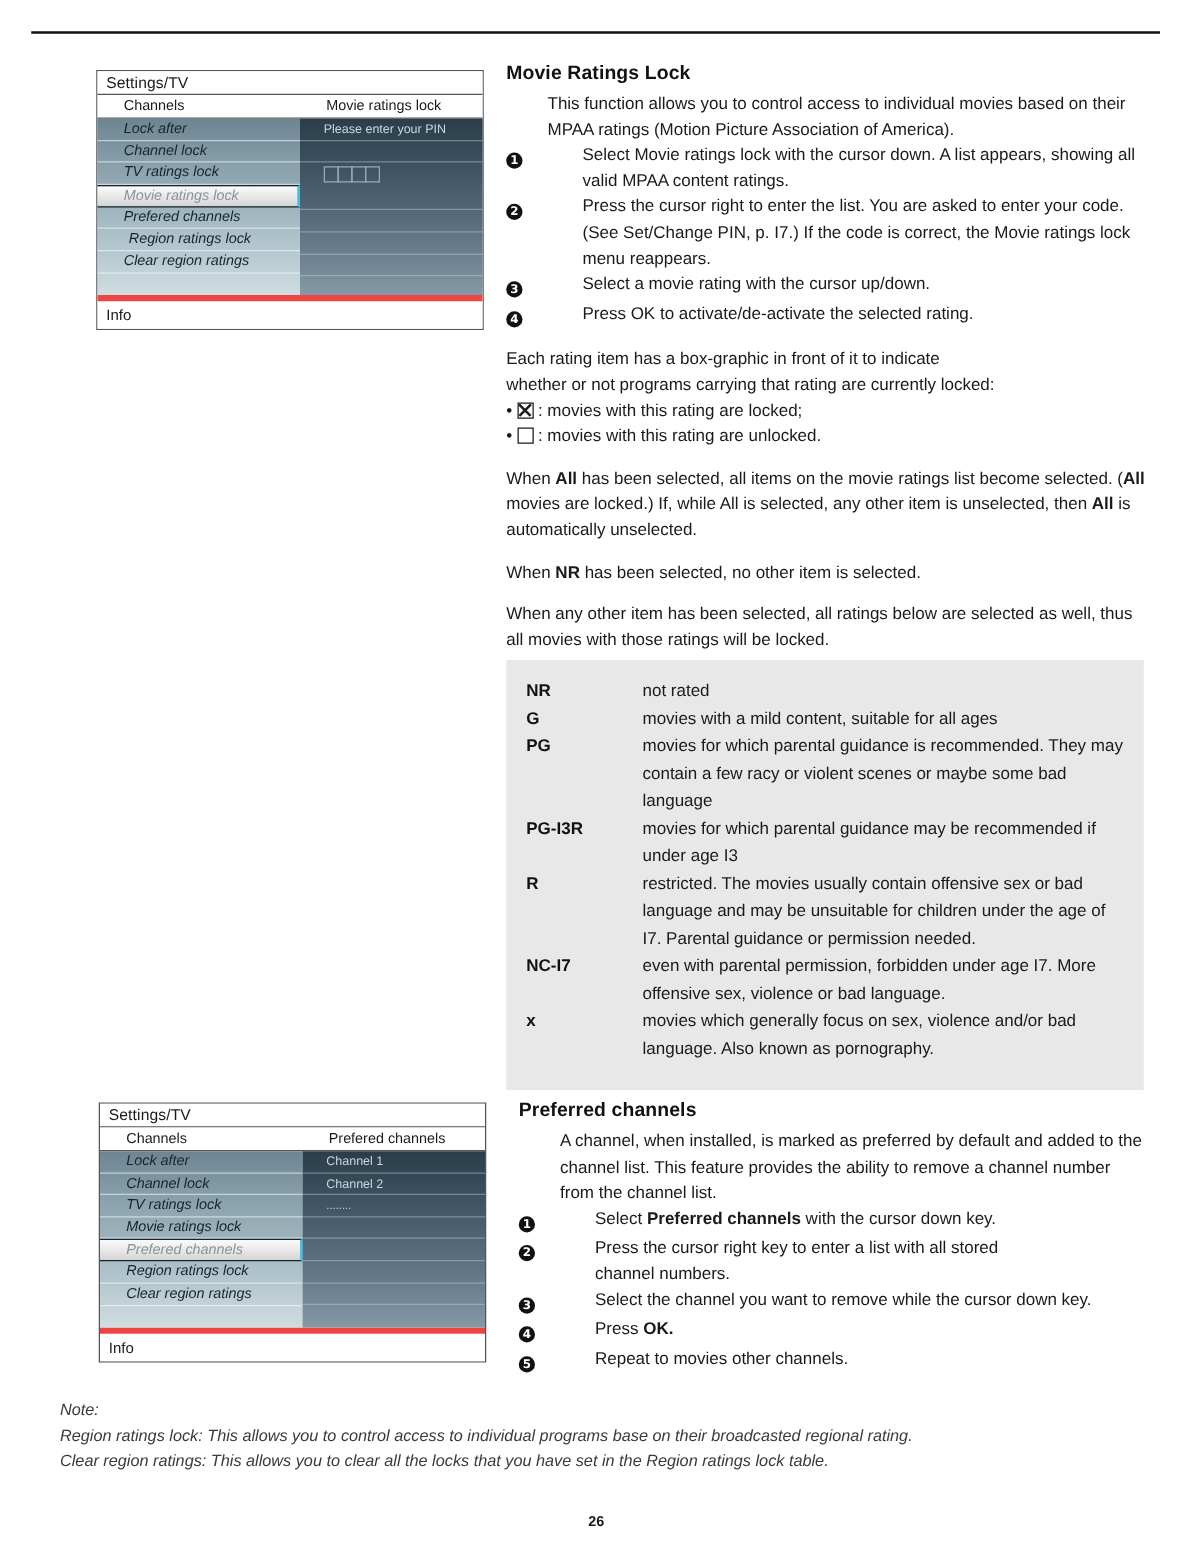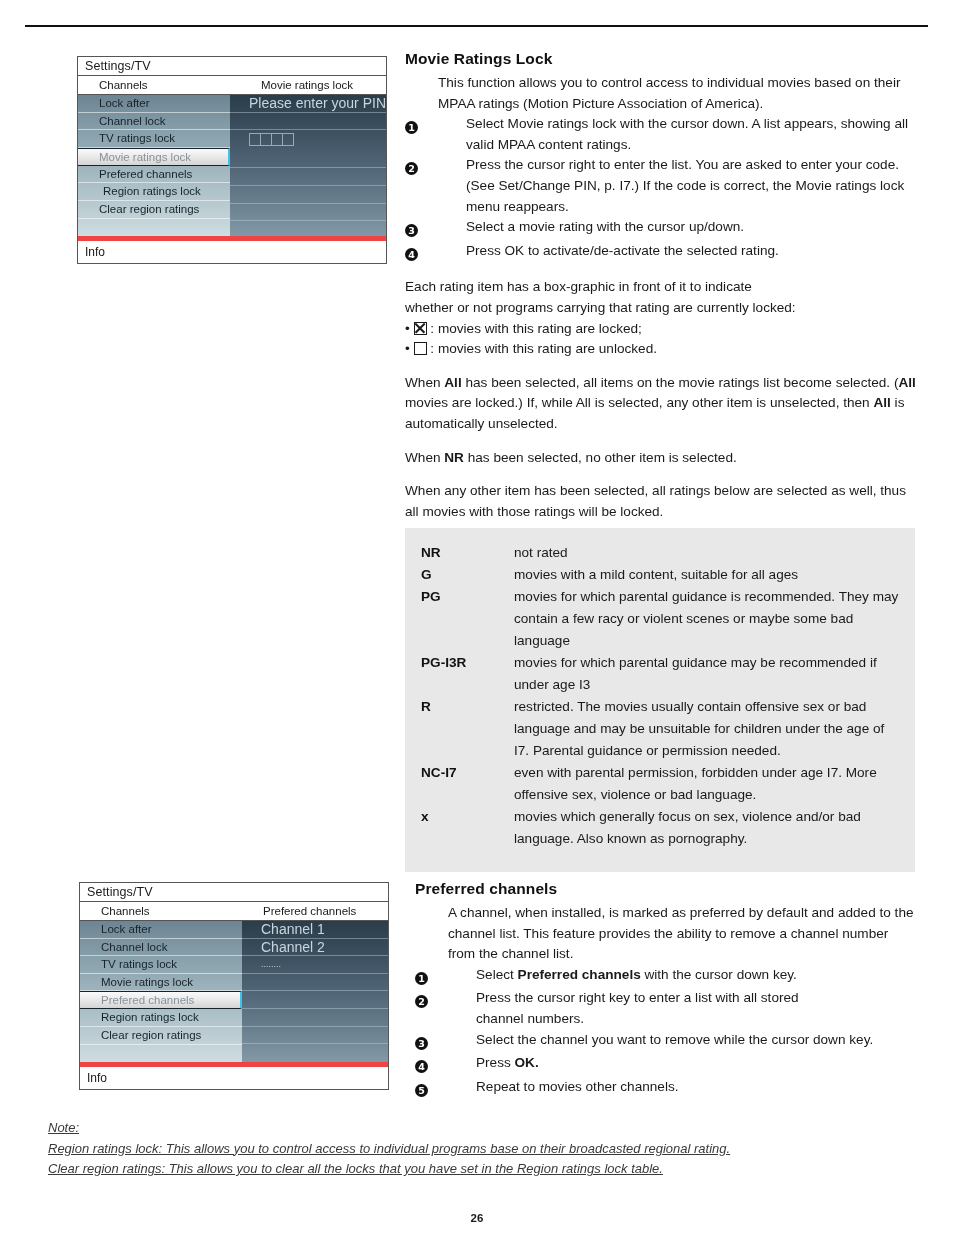--- a/index.html
+++ b/index.html
@@ -47,20 +47,21 @@
   }
   .tv-cols {
     display: flex;
     height: 141px;
     position: relative;
   }
   .tv-col-left {
     width: 162px;
     position: relative;
     background: linear-gradient(to bottom, #6d8593 0%, #8aa2ad 28%, #a7bcc4 60%, #bfd0d6 85%, #cfdde1 100%);
+    font-style: italic;
   }
   .tv-col-right {
     flex: 1;
     position: relative;
     background: linear-gradient(to bottom, #2b3d4a 0%, #3c5060 25%, #54697a 55%, #6d8391 80%, #8399a6 100%);
   }
 
   .menu-row {
     height: 17.6px;
     line-height: 17.6px;
@@ -79,21 +80,21 @@
     color: #8a9298;
     border-top: 1px solid #16232c;
     border-bottom: 1px solid #16232c;
     border-right: 2px solid #3fc4e8;
     height: 18px;
     line-height: 16px;
   }
   .right-row {
     height: 17.6px;
     line-height: 17.6px;
-    font-size: 14px;
+    font-size: 10px;
     color: #c8d6dd;
     padding-left: 19px;
     box-sizing: border-box;
     border-bottom: 1px solid rgba(190,210,220,0.45);
     white-space: nowrap;
   }
   .right-row.blank { color: transparent; }
   .pin-boxes {
     display: flex;
     margin-left: 19px;
@@ -212,21 +213,20 @@
   
   .note {
     position: absolute;
     left: 48px;
     top: 1118px;
     width: 860px;
     font-style: italic;
     font-size: 13px;
     line-height: 20.5px;
     color: #3a3a3a;
-    text-decoration: underline;
   }
   .page-num {
     position: absolute;
     left: 0;
     top: 1212px;
     width: 954px;
     text-align: center;
     font-size: 11.5px;
     font-weight: bold;
     color: #1a1a1a;

